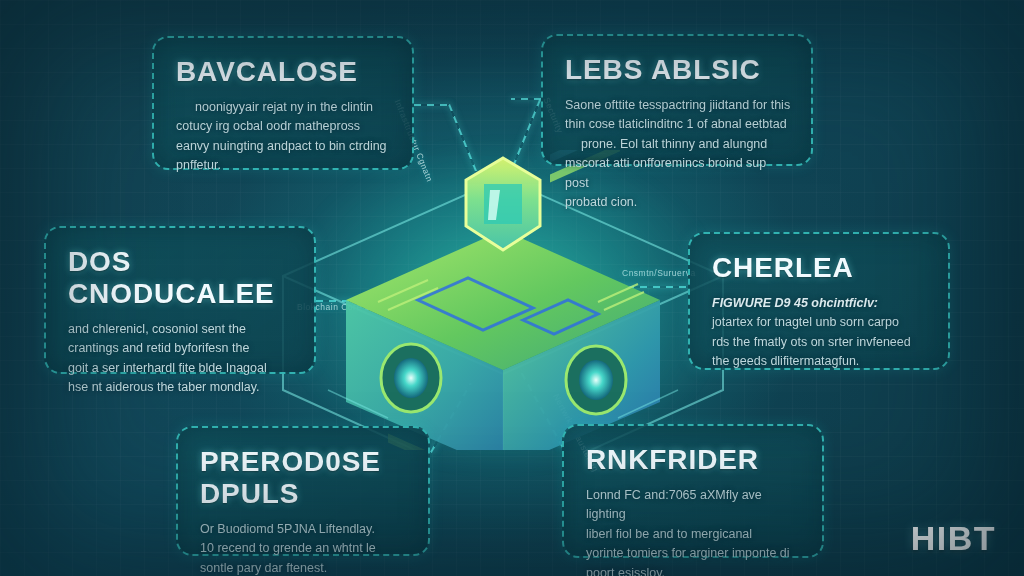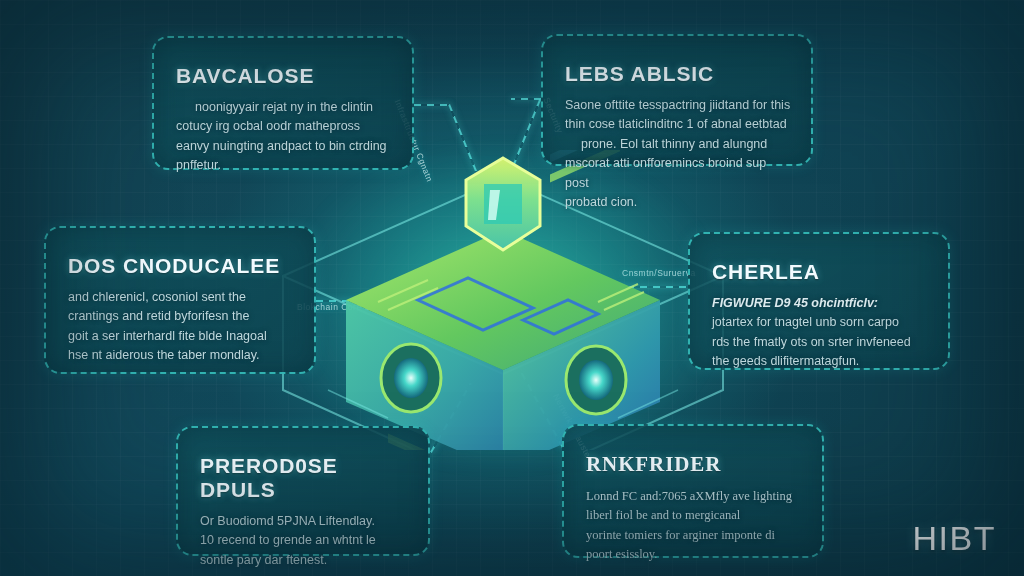--- a/index.html
+++ b/index.html
@@ -28,42 +28,42 @@
   .panel{
     position:absolute;
     border:2px dashed rgba(64,220,212,.72);
     border-radius:16px;
     background:linear-gradient(145deg, rgba(17,83,94,.82) 0%, rgba(13,67,79,.86) 100%);
     box-shadow:0 0 14px rgba(40,200,200,.16), inset 0 0 26px rgba(8,48,58,.55);
     padding:14px 20px 16px 22px;
     box-sizing:border-box;
   }
   .panel h2{
-    margin:12px 0 10px 0;
-    font-size:21px;
+    margin:4px 0 10px 0;
+    font-size:28px;
     letter-spacing:.9px;
     font-weight:700;
     color:#f2fbff;
     text-shadow:0 0 7px rgba(120,240,245,.45), 0 1px 2px rgba(0,0,0,.5);
   }
   .panel p{
     margin:0;
     font-size:12.5px;
     line-height:1.55;
     color:#bfd8dd;
     text-shadow:0 0 5px rgba(10,40,50,.85);
   }
   .panel p .em{font-weight:700;font-style:italic;color:#dbeaee;}
 
   #p-bavcalose{left:152px;top:36px;width:262px;height:134px;}
   #p-lebsablsic{left:541px;top:34px;width:272px;height:132px;}
   #p-dos{left:44px;top:226px;width:272px;height:148px;}
   #p-cherlea{left:688px;top:232px;width:262px;height:138px;}
   #p-prerodose{left:176px;top:426px;width:254px;height:130px;}
-  #p-rnkfrider{left:562px;top:424px;width:262px;height:134px;font-family:Liberation Serif, serif;}
+  #p-rnkfrider{left:562px;top:424px;width:262px;height:134px;}
 
   
   .conn{position:absolute;background:rgba(82,226,224,.55);transform-origin:0 0;box-shadow:0 0 6px rgba(82,226,224,.5);height:2px;}
   .conn.dash{
     background:repeating-linear-gradient(90deg, rgba(92,236,232,.75) 0 7px, rgba(92,236,232,0) 7px 13px);
   }
   .clabel{
     position:absolute;
     font-size:8.5px;
     letter-spacing:.5px;
@@ -78,21 +78,21 @@
   #cube-glow{
     position:absolute;left:50%;top:52%;width:440px;height:330px;transform:translate(-50%,-50%);
     background:radial-gradient(ellipse at center, rgba(62,226,190,.45) 0%, rgba(40,190,180,.22) 42%, rgba(20,120,130,0) 72%);
     filter:blur(6px);
   }
   svg#cube{position:absolute;left:0;top:0;}
 
   
   #logo{
     position:absolute;right:28px;bottom:18px;
-    font-size:34px;font-weight:400;letter-spacing:1.5px;color:#ffffff;
+    font-size:34px;font-weight:700;letter-spacing:1.5px;color:#ffffff;
     text-shadow:0 0 10px rgba(150,245,250,.35),0 2px 4px rgba(0,0,0,.45);
   }
 </style>
 </head>
 <body>
 
 <div id="stage">
 
   <div id="grid"></div>
 

